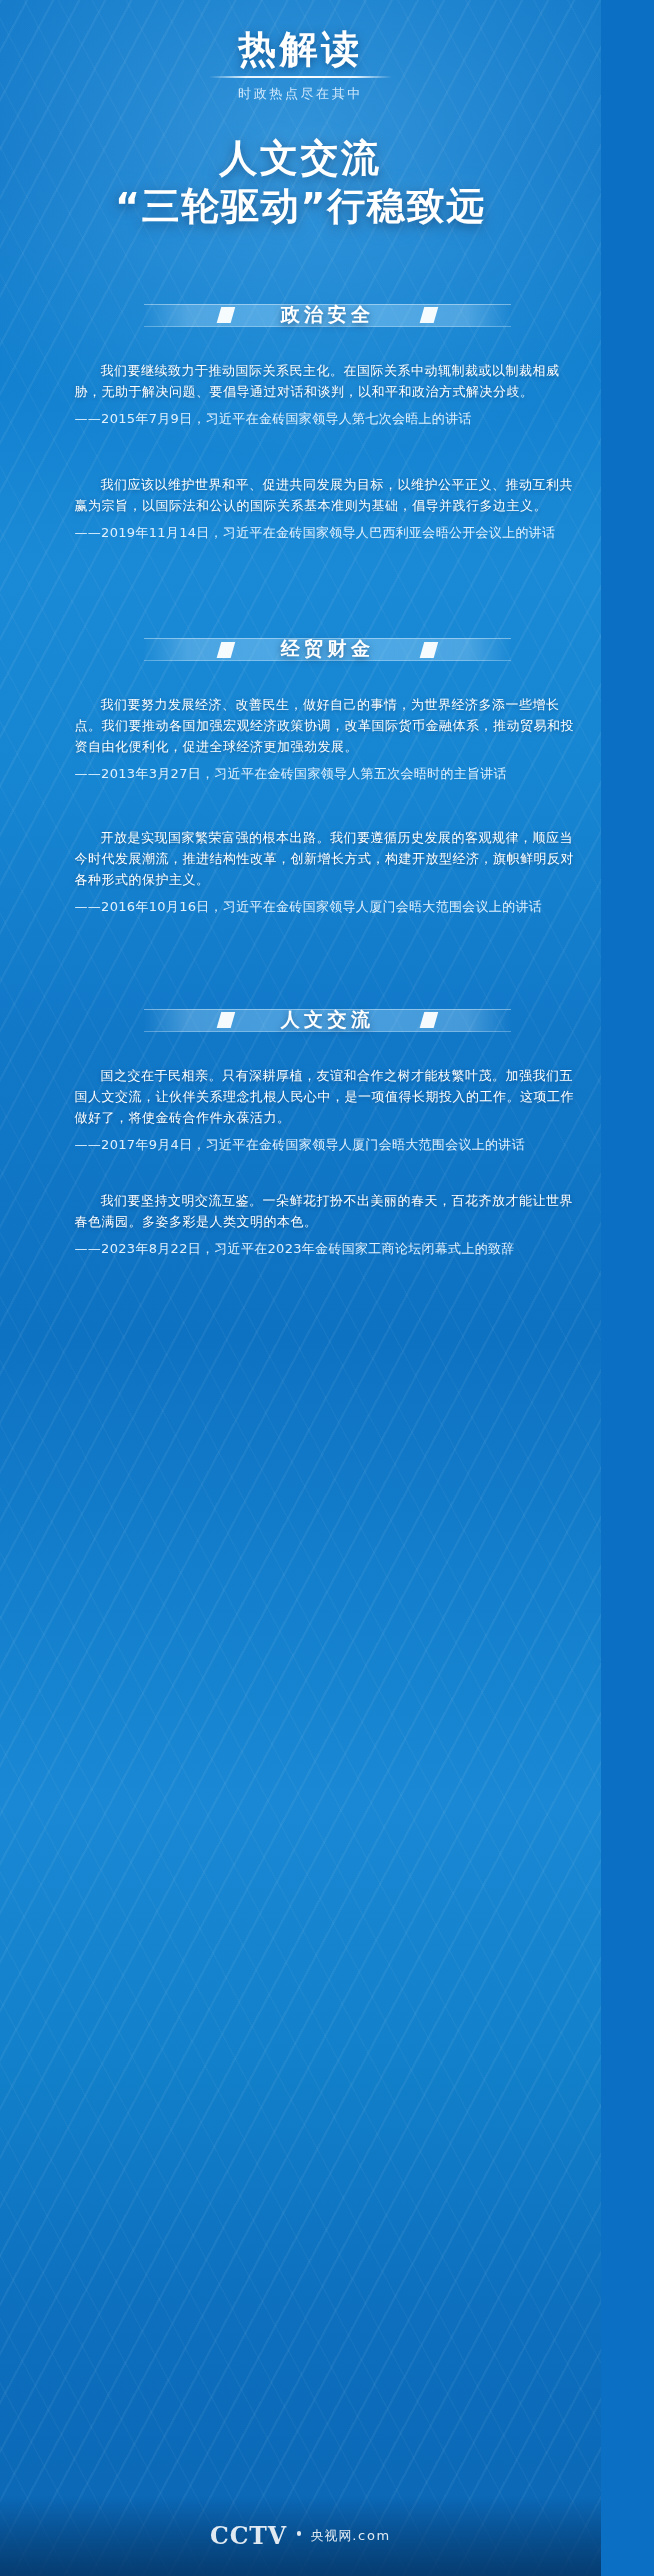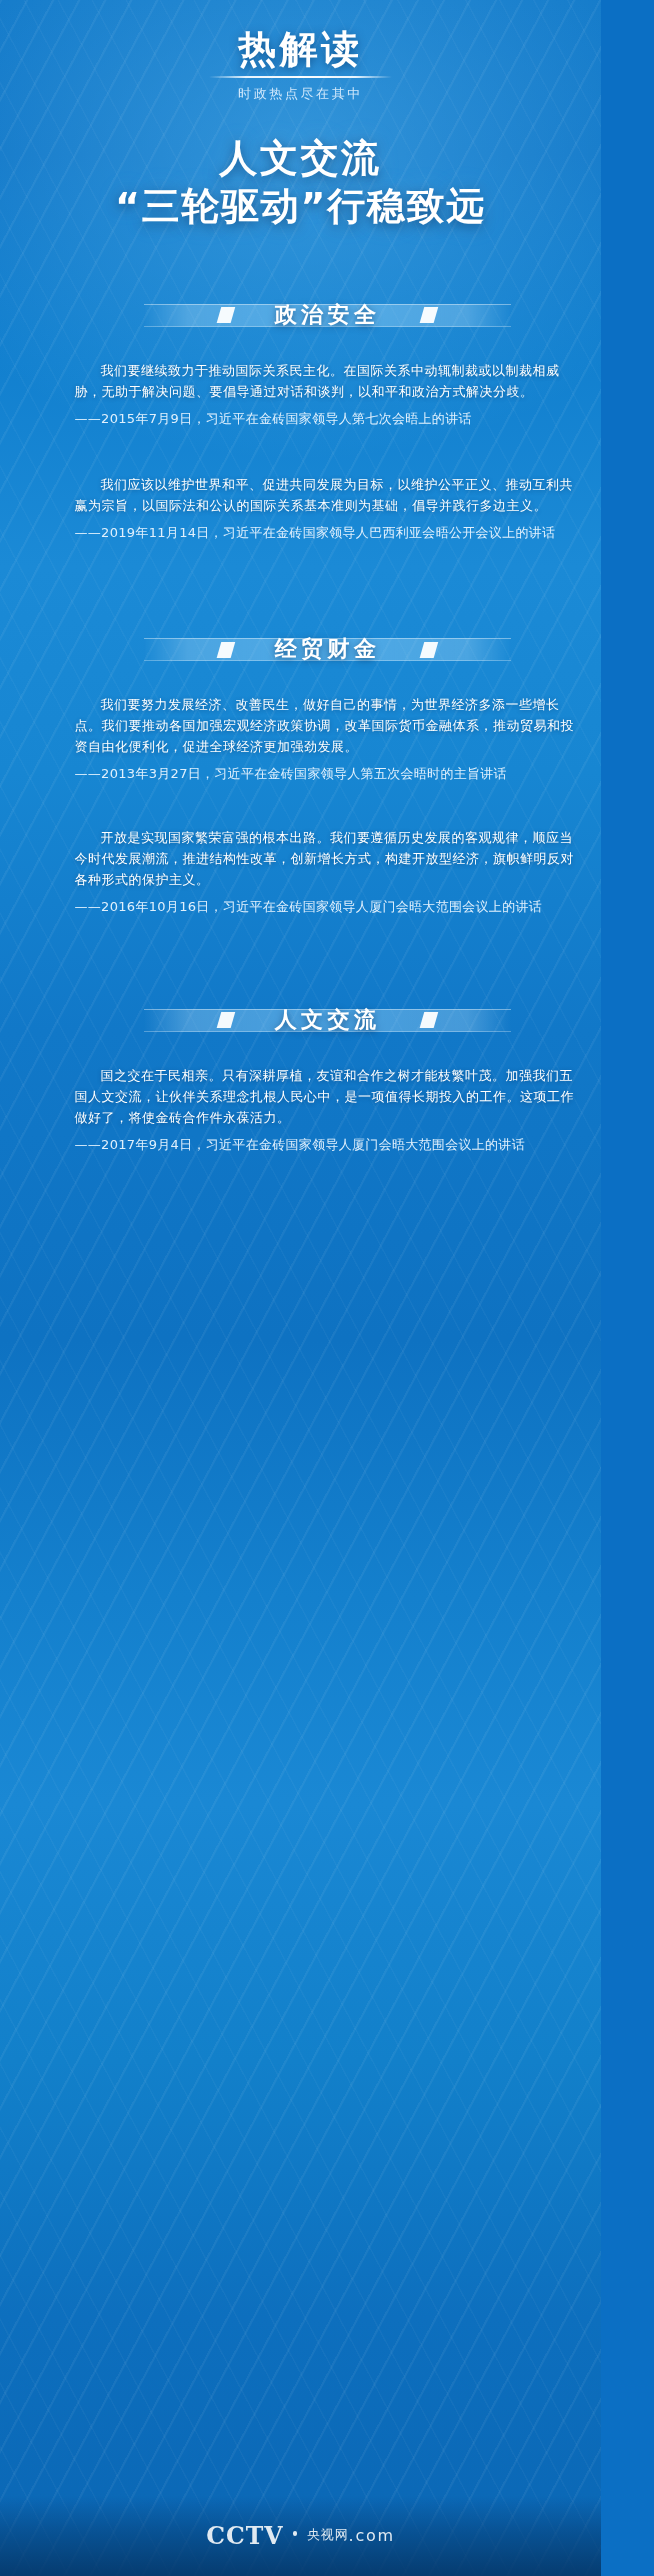--- a/index.html
+++ b/index.html
@@ -131,21 +131,21 @@
     width: 14px;
     height: 15.7px;
     background: #ffffff;
     opacity: 0.95;
   }
   .section-head .tick-l { left: 75px; transform: skewX(-16deg); }
   .section-head .tick-r { right: 75px; transform: skewX(-16deg); }
   .section-head .title {
     position: relative;
     z-index: 2;
-    font-size: 22px;
+    font-size: 19px;
     font-weight: bold;
     color: #ffffff;
     letter-spacing: 4.4px;
     text-shadow: 0 1.7px 7px rgba(0,40,85,0.6);
   }
 
   .block { width: 506px; margin: 0 auto; }
   .para {
     font-size: 13px;
     line-height: 1.62;
@@ -190,21 +190,21 @@
     letter-spacing: 0.9px;
     color: #ffffff;
   }
   .cctv-dot {
     width: 4.4px; height: 4.4px; border-radius: 50%;
     background: #ffffff; display: inline-block;
     margin: 0 1.7px 5.2px 1.7px;
   }
   .cctv-right { display: flex; flex-direction: row; line-height: 1.05; }
   .cctv-cn { font-size: 13px; color: #ffffff; letter-spacing: 0.9px; }
-  .cctv-en { font-size: 16px; color: #ffffff; letter-spacing: 1.7px; }
+  .cctv-en { font-size: 13px; color: #ffffff; letter-spacing: 1.7px; }
 </style>
 </head>
 <body>
 
 <div class="page">
   <div class="content">
 
     <div class="header">
       <div class="logo-wrap">
         <div class="logo-main">热解读</div>
@@ -260,20 +260,24 @@
       <div class="section-head">
         <div class="bar"></div>
         <div class="tick-l"></div>
         <div class="tick-r"></div>
         <div class="title">人文交流</div>
       </div>
       <div class="block">
         <div class="quote-group">
           <div class="para">国之交在于民相亲。只有深耕厚植，友谊和合作之树才能枝繁叶茂。加强我们五国人文交流，让伙伴关系理念扎根人民心中，是一项值得长期投入的工作。这项工作做好了，将使金砖合作件永葆活力。</div>
           <div class="source">——2017年9月4日，习近平在金砖国家领导人厦门会晤大范围会议上的讲话</div>
+        </div>
+        <div class="quote-group" style="margin-top:35px;">
+          <div class="para">我们要坚持文明交流互鉴。一朵鲜花打扮不出美丽的春天，百花齐放才能让世界春色满园。多姿多彩是人类文明的本色。</div>
+          <div class="source">——2023年8月22日，习近平在2023年金砖国家工商论坛闭幕式上的致辞</div>
         </div>
       </div>
     </div>
 
   </div>
 
   <div class="footer">
     <div class="footer-logo">
       <span class="cctv-mark">CCTV</span>
       <span class="cctv-dot"></span>

